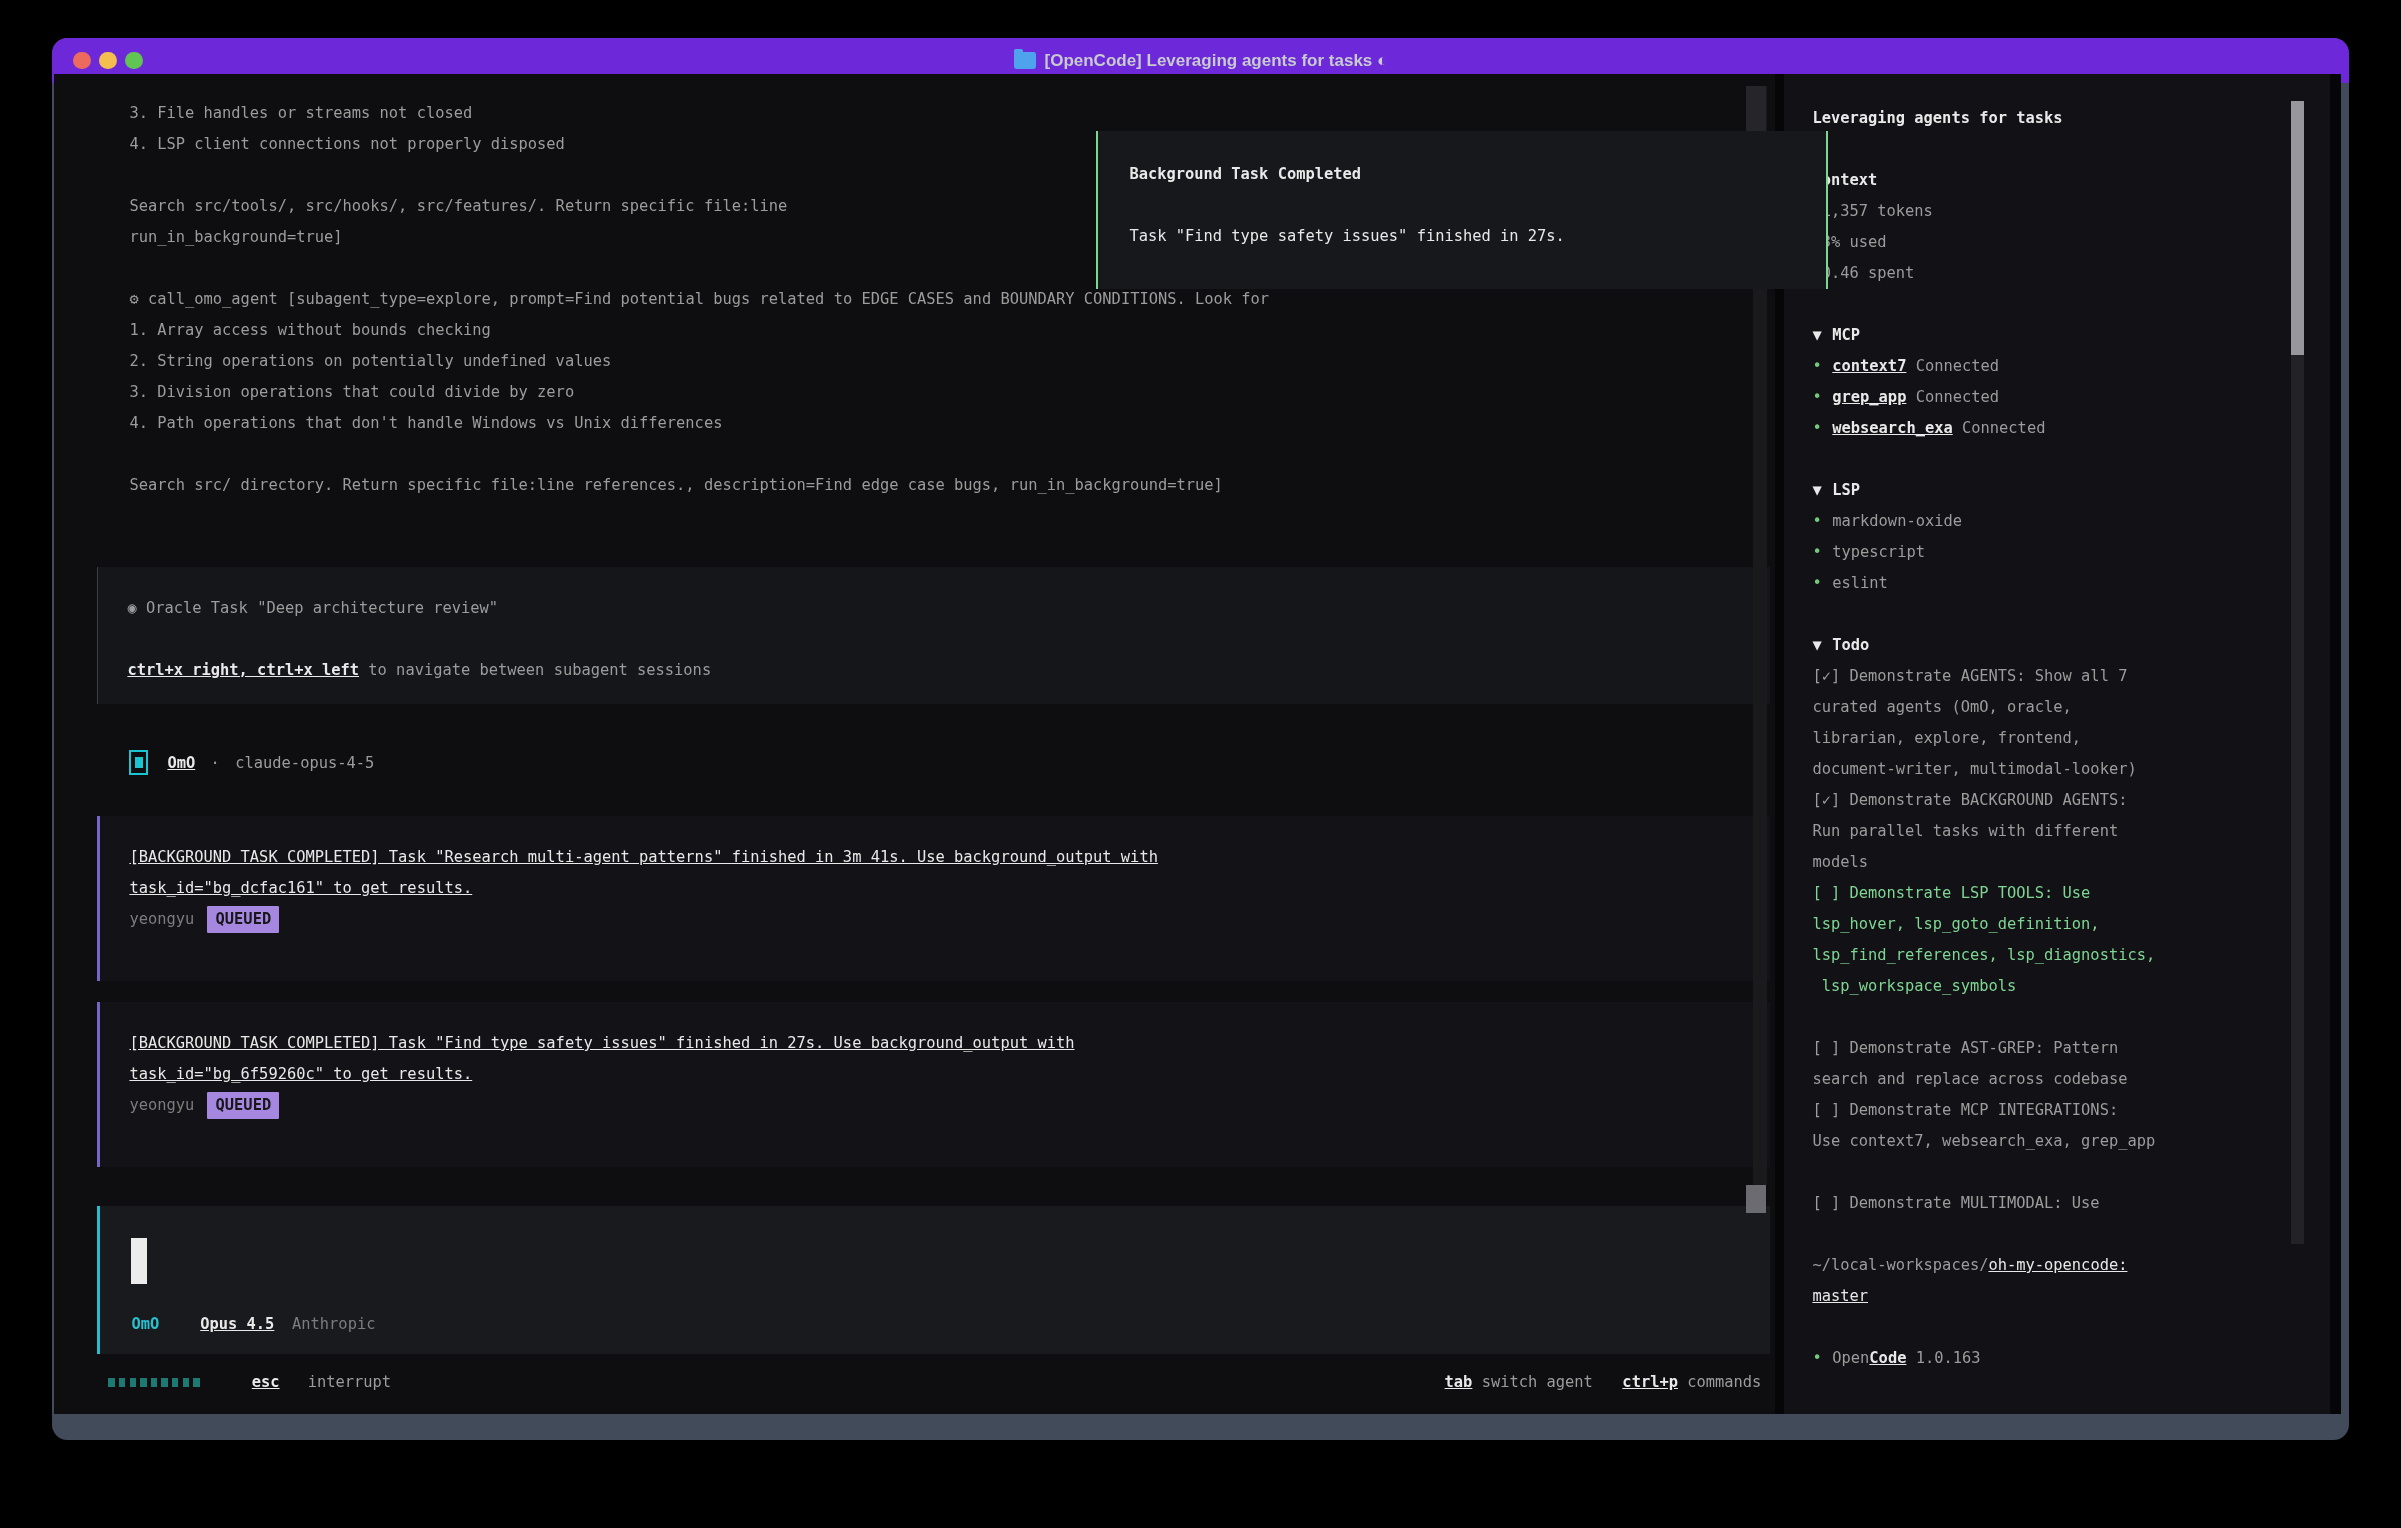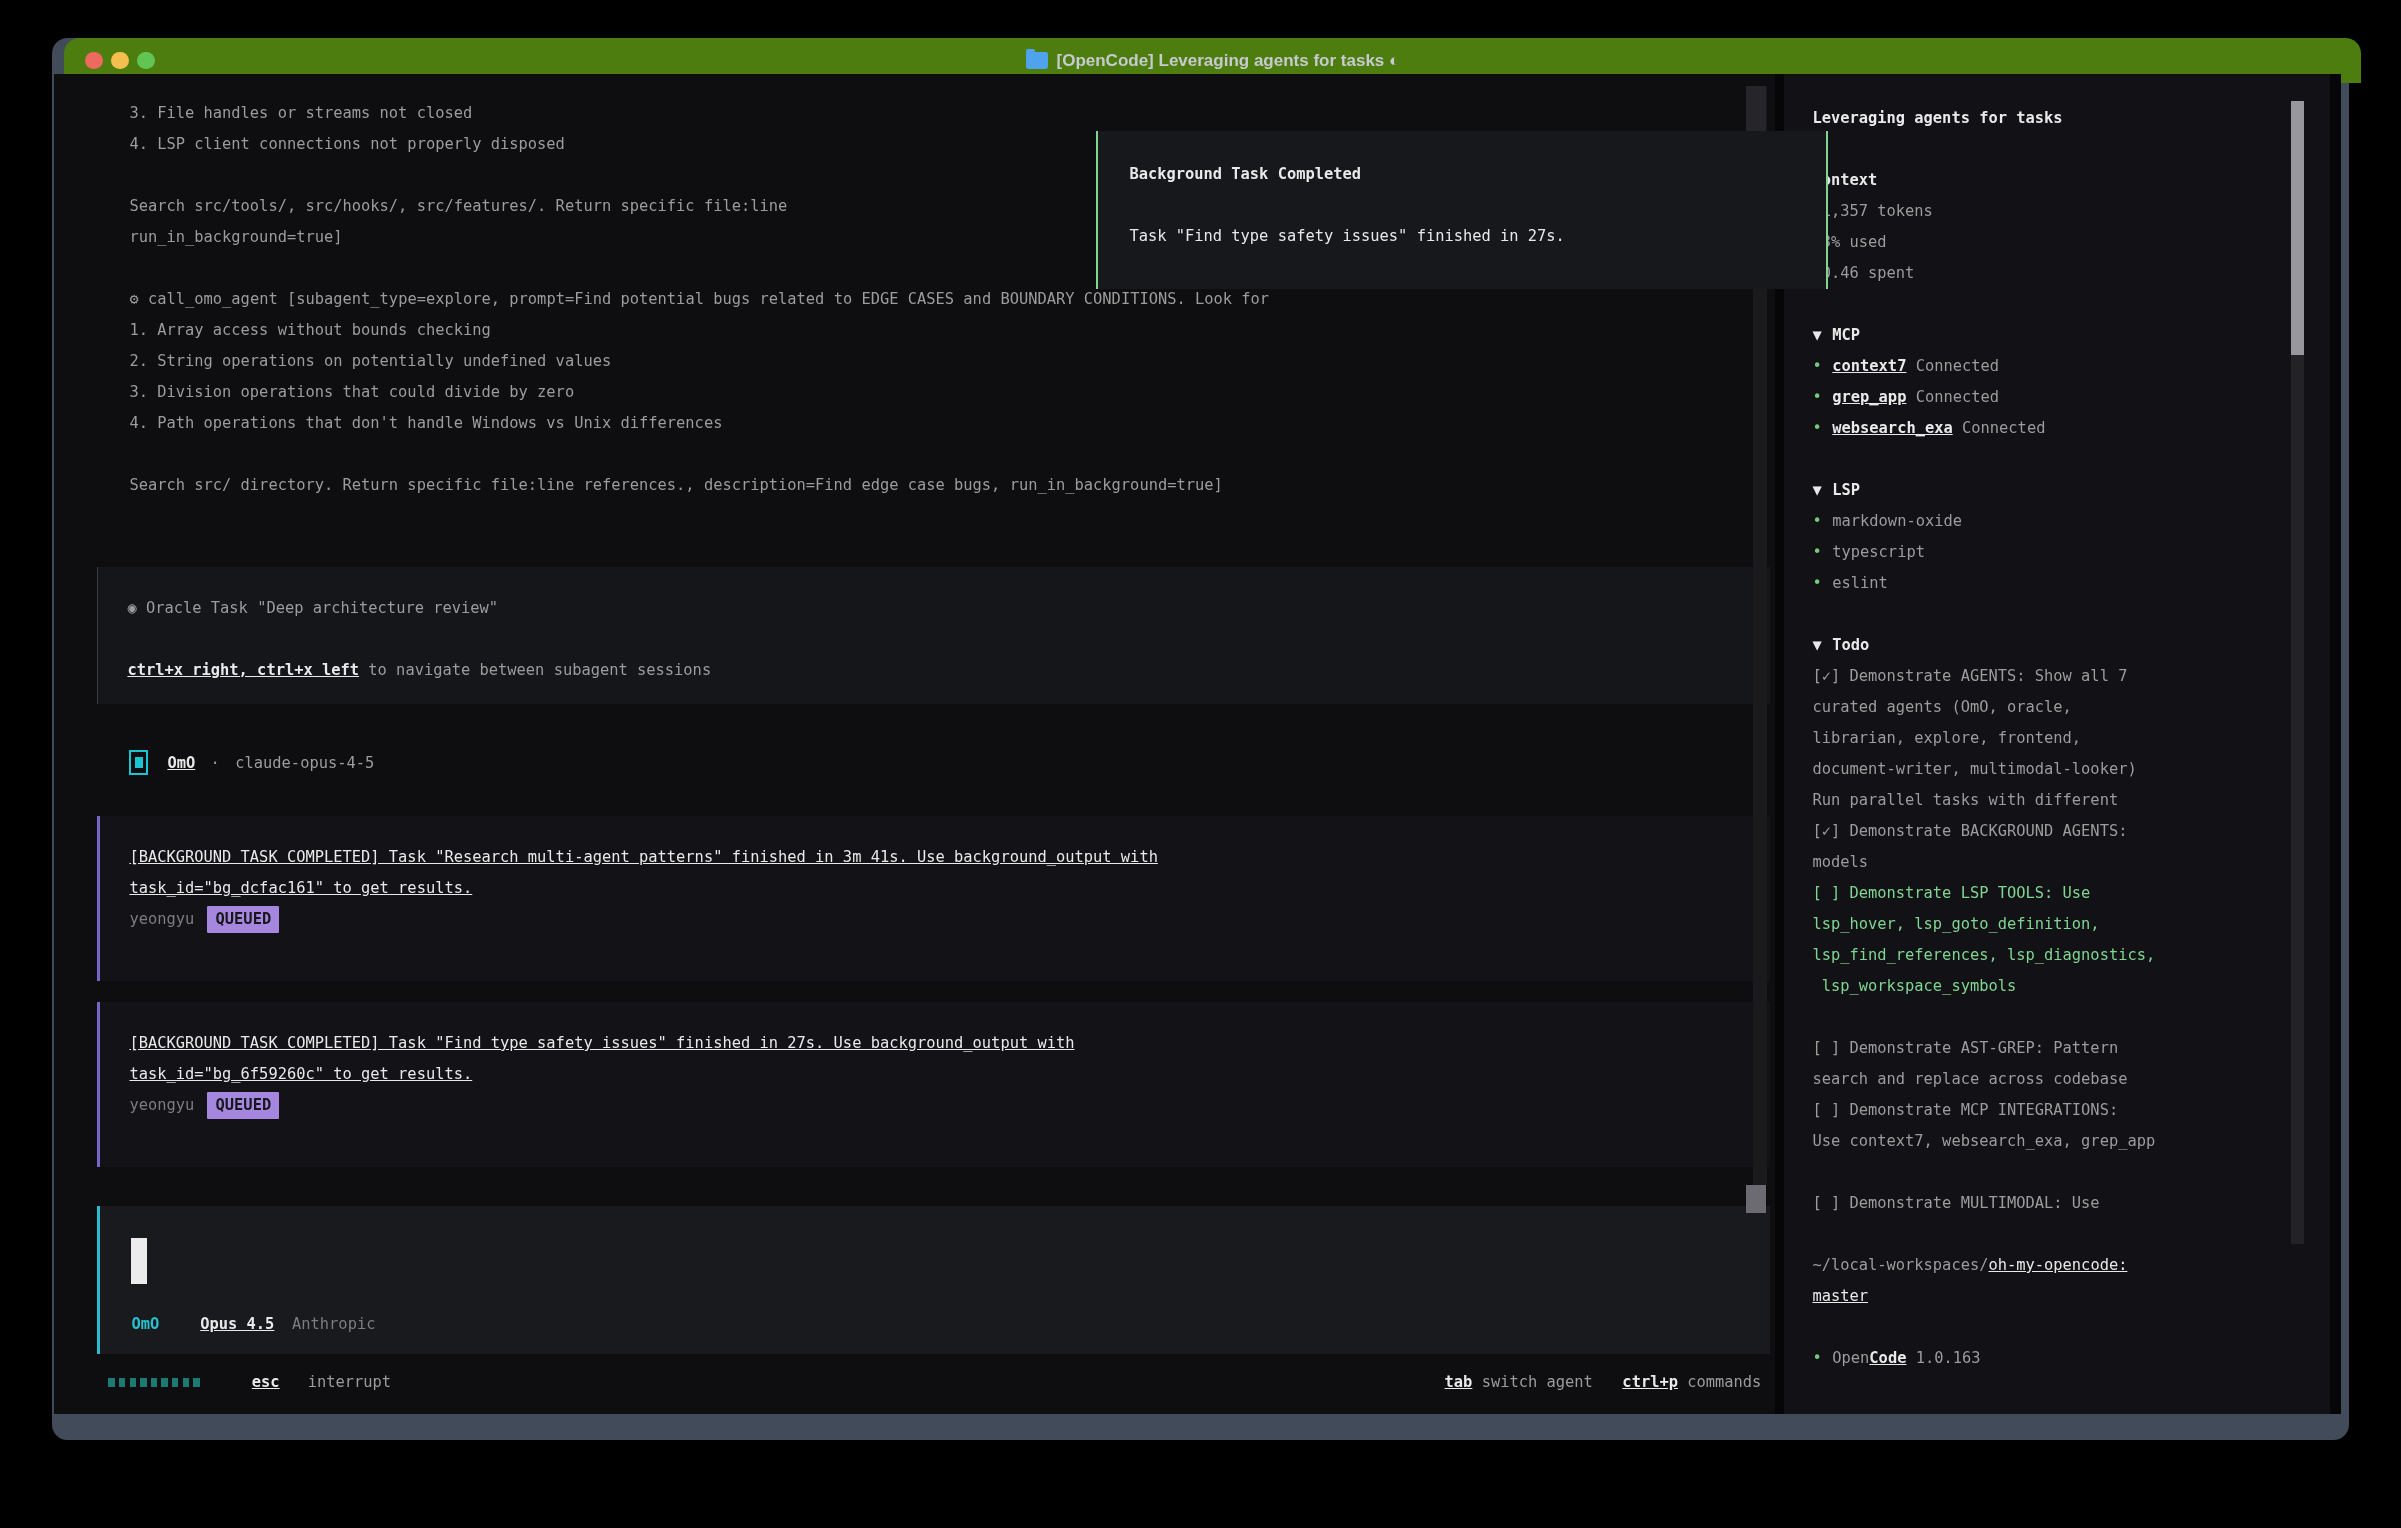--- a/index.html
+++ b/index.html
@@ -1,21 +1,21 @@
 <!DOCTYPE html>
 <html style="font-size:9.5px"><head>
 <meta charset="utf-8">
 <style>
   * { margin:0; padding:0; box-sizing:border-box; }
   html,body { width:2401px; height:1528px; background:#000; overflow:hidden; }
   body { font-family:"DejaVu Sans Mono","DejaVu Sans",monospace; font-size:15.4px; color:#9c9c9c; }
 
   .window { position:absolute; left:52px; top:38px; width:2297px; height:1402px;
             background:#414b5a; border-radius:15.4px; }
-  .titlebar { position:absolute; left:12px; top:0; width:100%; height:45px; background:#4d7c0f;
+  .titlebar { position:absolute; left:0; top:0; width:100%; height:45px; background:#6d28d9;
               border-radius:15.4px 15.4px 0 0; display:flex; align-items:center; justify-content:center; }
   .lights { position:absolute; left:21px; top:13.6px; display:flex; gap:8.3px; }
   .light { width:17.7px; height:17.7px; border-radius:50%; }
   .light.r { background:#ed6a5e; } .light.y { background:#f4bf4f; } .light.g { background:#61c554; }
   .titlewrap { display:flex; align-items:center; gap:8.3px; font-family:"Liberation Sans",sans-serif;
                font-weight:bold; font-size:17px; color:#c7cacf; }
   .folder { width:22.5px; height:16.5px; background:#4fa3ec; border-radius:2.4px; position:relative; }
   .folder-tab { position:absolute; left:0; top:-3.5px; width:9.5px; height:4.7px; background:#4fa3ec;
                 border-radius:1.8px 1.8px 0 0; }
 
@@ -186,22 +186,22 @@
         <div class="line"><span class="bullet">•</span><span class="g">markdown-oxide</span></div>
         <div class="line"><span class="bullet">•</span><span class="g">typescript</span></div>
         <div class="line"><span class="bullet">•</span><span class="g">eslint</span></div>
         <div class="line"></div>
 
         <div class="line sb-title"><span class="tri">▼</span><span>Todo</span></div>
         <div class="line g">[✓] Demonstrate AGENTS: Show all 7</div>
         <div class="line g">curated agents (OmO, oracle,</div>
         <div class="line g">librarian, explore, frontend,</div>
         <div class="line g">document-writer, multimodal-looker)</div>
+        <div class="line g">[✓] Demonstrate BACKGROUND AGENTS:</div>
         <div class="line g">Run parallel tasks with different</div>
-        <div class="line g">[✓] Demonstrate BACKGROUND AGENTS:</div>
         <div class="line g">models</div>
         <div class="line grn">[ ] Demonstrate LSP TOOLS: Use</div>
         <div class="line grn">lsp_hover, lsp_goto_definition,</div>
         <div class="line grn">lsp_find_references, lsp_diagnostics,</div>
         <div class="line grn"> lsp_workspace_symbols</div>
         <div class="line"></div>
         <div class="line g">[ ] Demonstrate AST-GREP: Pattern</div>
         <div class="line g">search and replace across codebase</div>
         <div class="line g">[ ] Demonstrate MCP INTEGRATIONS:</div>
         <div class="line g">Use context7, websearch_exa, grep_app</div>

